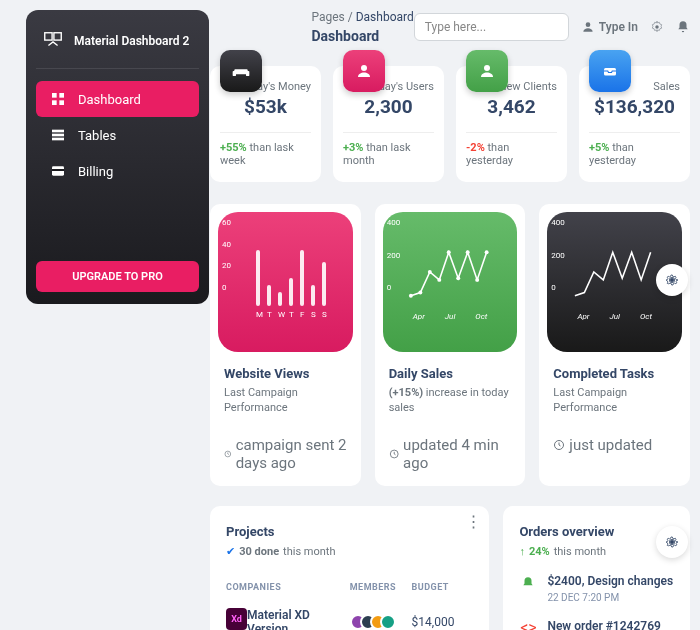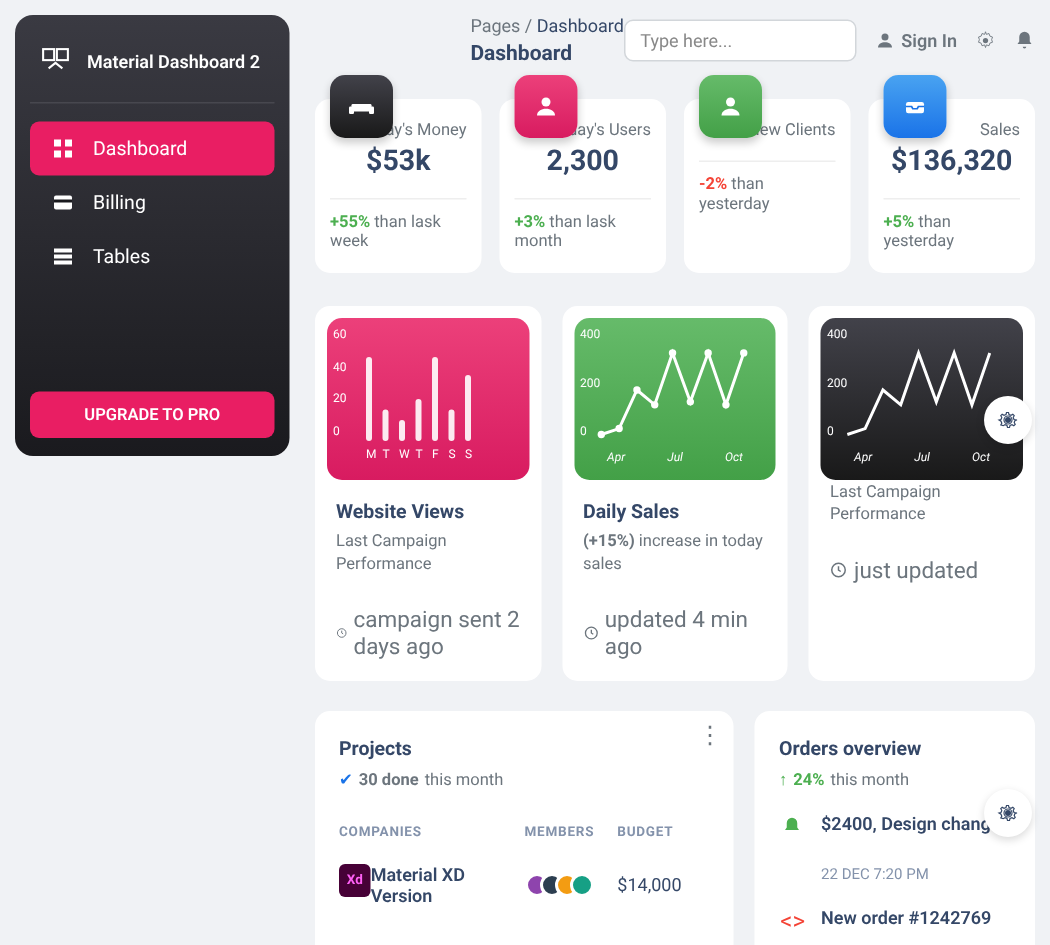--- a/index.html
+++ b/index.html
@@ -1,17 +1,17 @@
 <!DOCTYPE html>
 <html><head>
 <meta charset="utf-8">
 <style>
 *{box-sizing:border-box;margin:0;padding:0;font-family:-apple-system,BlinkMacSystemFont,"Segoe UI",Roboto,sans-serif}
 body{background:#f0f2f5;width:700px;height:630px;overflow:hidden;position:relative}
-.sidebar{position:absolute;left:10px;top:10px;width:183px;height:294px;background:linear-gradient(180deg,#3a3a42 0%,#1a1a1e 100%);border-radius:12px;padding:14px 10px;color:#fff}
+.sidebar{position:absolute;left:26px;top:10px;width:183px;height:294px;background:linear-gradient(180deg,#3a3a42 0%,#1a1a1e 100%);border-radius:12px;padding:14px 10px;color:#fff}
 .brand{display:flex;align-items:center;gap:10px;padding:6px 6px 16px;border-bottom:1px solid rgba(255,255,255,.1)}
 .brand-icon{width:22px;height:22px}
 .brand-text{font-size:12px;font-weight:600}
 .nav{margin-top:12px}
 .nav-item{display:flex;align-items:center;gap:12px;padding:10px 14px;border-radius:6px;font-size:13px;cursor:pointer}
 .nav-item.active{background:#e91e63}
 .nav-icon{width:16px;height:16px;display:flex;align-items:center;justify-content:center}
 .upgrade{position:absolute;bottom:12px;left:10px;right:10px;background:#e91e63;color:#fff;text-align:center;padding:9px;border-radius:6px;font-size:11px;font-weight:600;cursor:pointer}
 .main{position:absolute;left:210px;top:10px;right:10px}
 .topbar{display:flex;align-items:center;justify-content:flex-end;margin-bottom:8px}
@@ -29,21 +29,21 @@
 .ic-pink{background:linear-gradient(180deg,#ec407a,#d81b60)}
 .ic-green{background:linear-gradient(180deg,#66bb6a,#43a047)}
 .ic-blue{background:linear-gradient(180deg,#49a3f1,#1a73e8)}
 .stat-label{text-align:right;font-size:11px;color:#6c757d;margin-top:2px}
 .stat-value{text-align:center;font-size:19px;font-weight:700;color:#344767;margin-top:2px}
 .stat-footer{border-top:1px solid #eee;margin-top:14px;padding-top:8px;font-size:11px;color:#6c757d}
 .pos{color:#4caf50;font-weight:700}
 .neg{color:#f44336;font-weight:700}
 .charts{display:flex;gap:14px;margin-top:22px}
 .chart-card{flex:1;background:#fff;border-radius:10px;padding:8px}
-.chart-box{height:108px;border-radius:10px;padding:8px;position:relative;color:#fff;overflow:hidden}
+.chart-box{height:140px;border-radius:20px;padding:20px;position:relative;color:#fff;overflow:hidden}
 .cb-pink{background:linear-gradient(180deg,#ec407a,#d81b60)}
 .cb-green{background:linear-gradient(180deg,#66bb6a,#43a047)}
 .cb-dark{background:linear-gradient(180deg,#42424a,#191919)}
 .chart-title{font-size:13px;font-weight:700;color:#344767;margin:14px 6px 4px}
 .chart-sub{font-size:11px;color:#6c757d;margin:0 6px;line-height:1.4}
 .chart-footer{font-size:15px;color:#6c757d;margin:20px 6px 6px;display:flex;align-items:center;gap:4px}
 .bars{display:flex;align-items:flex-end;gap:7px;height:70px;margin-left:18px;margin-top:4px}
 .bar{width:4px;background:rgba(255,255,255,.9);border-radius:2px}
 .xlabels{display:flex;gap:7px;margin-left:18px;font-size:8px;margin-top:4px}
 .xlabels span{width:4px;text-align:center}
@@ -61,21 +61,21 @@
 .row-comp{flex:2;display:flex;align-items:flex-start;font-weight:600}
 .xd-icon{width:22px;height:22px;background:#470137;border-radius:4px;display:flex;align-items:center;justify-content:center;color:#ff61f6;font-size:9px;font-weight:700}
 .row-mem{flex:1;display:flex}
 .avatar{width:16px;height:16px;border-radius:50%;border:2px solid #fff;margin-right:-6px}
 .row-bud{flex:1;font-weight:400}
 .dots{position:absolute;right:8px;top:6px;color:#6c757d;cursor:pointer}
 .projects-wrap{position:relative}
 .order-item{display:flex;gap:10px;margin-top:16px}
 .order-icon{width:18px;height:18px;display:flex;align-items:center;justify-content:center}
 .order-text{font-size:12px;color:#344767;font-weight:600}
-.order-date{font-size:10px;color:#8392ab;margin-top:22px}
+.order-date{font-size:10px;color:#8392ab;margin-top:4px}
 .fab{position:absolute;right:12px;width:32px;height:32px;background:#fff;border-radius:50%;display:flex;align-items:center;justify-content:center;box-shadow:0 2px 6px rgba(0,0,0,.15);cursor:pointer}
 .checkmark{color:#1a73e8}
 .arrow-up{color:#4caf50;font-weight:700}
 svg{display:block}
 </style>
 </head>
 <body>
 
 <div class="sidebar">
   <div class="brand">
@@ -94,56 +94,56 @@
             <rect x="14" y="3" width="7" height="7"></rect>
             <rect x="3" y="14" width="7" height="7"></rect>
             <rect x="14" y="14" width="7" height="7"></rect>
           </svg>
         </span>
       <span>Dashboard</span>
     </div>
     <div class="nav-item">
       <span class="nav-icon">
           <svg width="16" height="16" viewBox="0 0 24 24" fill="#fff">
-            <rect x="3" y="5" width="18" height="14" rx="2"></rect>
-            <rect x="3" y="9" width="18" height="3" fill="#1a1a1e"></rect>
+            <rect x="3" y="4" width="18" height="4"></rect>
+            <rect x="3" y="10" width="18" height="4"></rect>
+            <rect x="3" y="16" width="18" height="4"></rect>
           </svg>
         </span>
-      <span>Billing</span>
+      <span>Tables</span>
     </div>
     <div class="nav-item">
       <span class="nav-icon">
           <svg width="16" height="16" viewBox="0 0 24 24" fill="#fff">
-            <rect x="3" y="4" width="18" height="4"></rect>
-            <rect x="3" y="10" width="18" height="4"></rect>
-            <rect x="3" y="16" width="18" height="4"></rect>
+            <rect x="3" y="5" width="18" height="14" rx="2"></rect>
+            <rect x="3" y="9" width="18" height="3" fill="#1a1a1e"></rect>
           </svg>
         </span>
-      <span>Tables</span>
+      <span>Billing</span>
     </div>
   </div>
   <div class="upgrade">UPGRADE TO PRO</div>
 </div>
 
 <div class="main">
   <div class="topbar">
     <div>
       <div class="breadcrumb">
         <span>Pages</span> / <span class="current">Dashboard</span>
       </div>
       <div class="page-title">Dashboard</div>
     </div>
     <div class="topbar-right">
       <div class="search">Type here...</div>
       <div class="signin">
         <svg class="ticon" viewBox="0 0 24 24" fill="currentColor">
             <circle cx="12" cy="8" r="4"></circle>
             <path d="M4 20c0-4 4-6 8-6s8 2 8 6"></path>
           </svg>
-        <span>Sign In</span>
+        <span>Type In</span>
       </div>
       <svg class="ticon" viewBox="0 0 24 24" fill="currentColor">
           <circle cx="12" cy="12" r="3"></circle>
           <path d="M12 2l1 3 3-1 1 3 3 1-1 3 1 3-3 1-1 3-3-1-1 3-1-3-3 1-1-3-3-1 1-3-1-3 3-1 1-3 3 1z" fill="none" stroke="currentColor" stroke-width="1"></path>
         </svg>
       <svg class="ticon" viewBox="0 0 24 24" fill="currentColor">
           <path d="M12 2a6 6 0 016 6v5l2 3H4l2-3V8a6 6 0 016-6zM10 19a2 2 0 004 0"></path>
         </svg>
     </div>
   </div>
@@ -173,20 +173,21 @@
       <div class="stat-footer"><span class="pos">+3%</span> <span>than lask month</span></div>
     </div>
     <div class="stat-card">
       <div class="stat-icon ic-green">
           <svg width="18" height="18" viewBox="0 0 24 24" fill="#fff">
             <circle cx="12" cy="8" r="4"></circle>
             <path d="M4 20c0-4 4-6 8-6s8 2 8 6z"></path>
           </svg>
         </div>
       <div class="stat-label">New Clients</div>
+      <div class="stat-value">3,462</div>
       <div class="stat-footer"><span class="neg">-2%</span> <span>than yesterday</span></div>
     </div>
     <div class="stat-card">
       <div class="stat-icon ic-blue">
           <svg width="18" height="18" viewBox="0 0 24 24" fill="#fff">
             <rect x="4" y="8" width="16" height="10" rx="2"></rect>
             <path d="M4 12h5l1 2h4l1-2h5" stroke="#1a73e8" stroke-width="1.5" fill="none"></path>
           </svg>
         </div>
       <div class="stat-label">Sales</div>
@@ -279,20 +280,21 @@
           </div>
         <svg width="100%" height="80" viewBox="0 0 120 80">
             <polyline points="10,70 22,66 34,40 46,50 58,15 70,48 82,15 94,50 106,15" fill="none" stroke="#fff" stroke-width="2"></polyline>
           </svg>
         <div style="display:flex;justify-content:space-around;font-size:8px;font-style:italic">
             <span>Apr</span>
             <span>Jul</span>
             <span>Oct</span>
           </div>
       </div>
+      <div class="chart-title">Completed Tasks</div>
       <div class="chart-sub">Last Campaign Performance</div>
       <div class="chart-footer">
           <svg width="12" height="12" viewBox="0 0 24 24" fill="none" stroke="#6c757d" stroke-width="2">
             <circle cx="12" cy="12" r="9"></circle>
             <path d="M12 7v5l3 2"></path>
           </svg>
           <span>just updated</span>
         </div>
     </div>
   </div>

